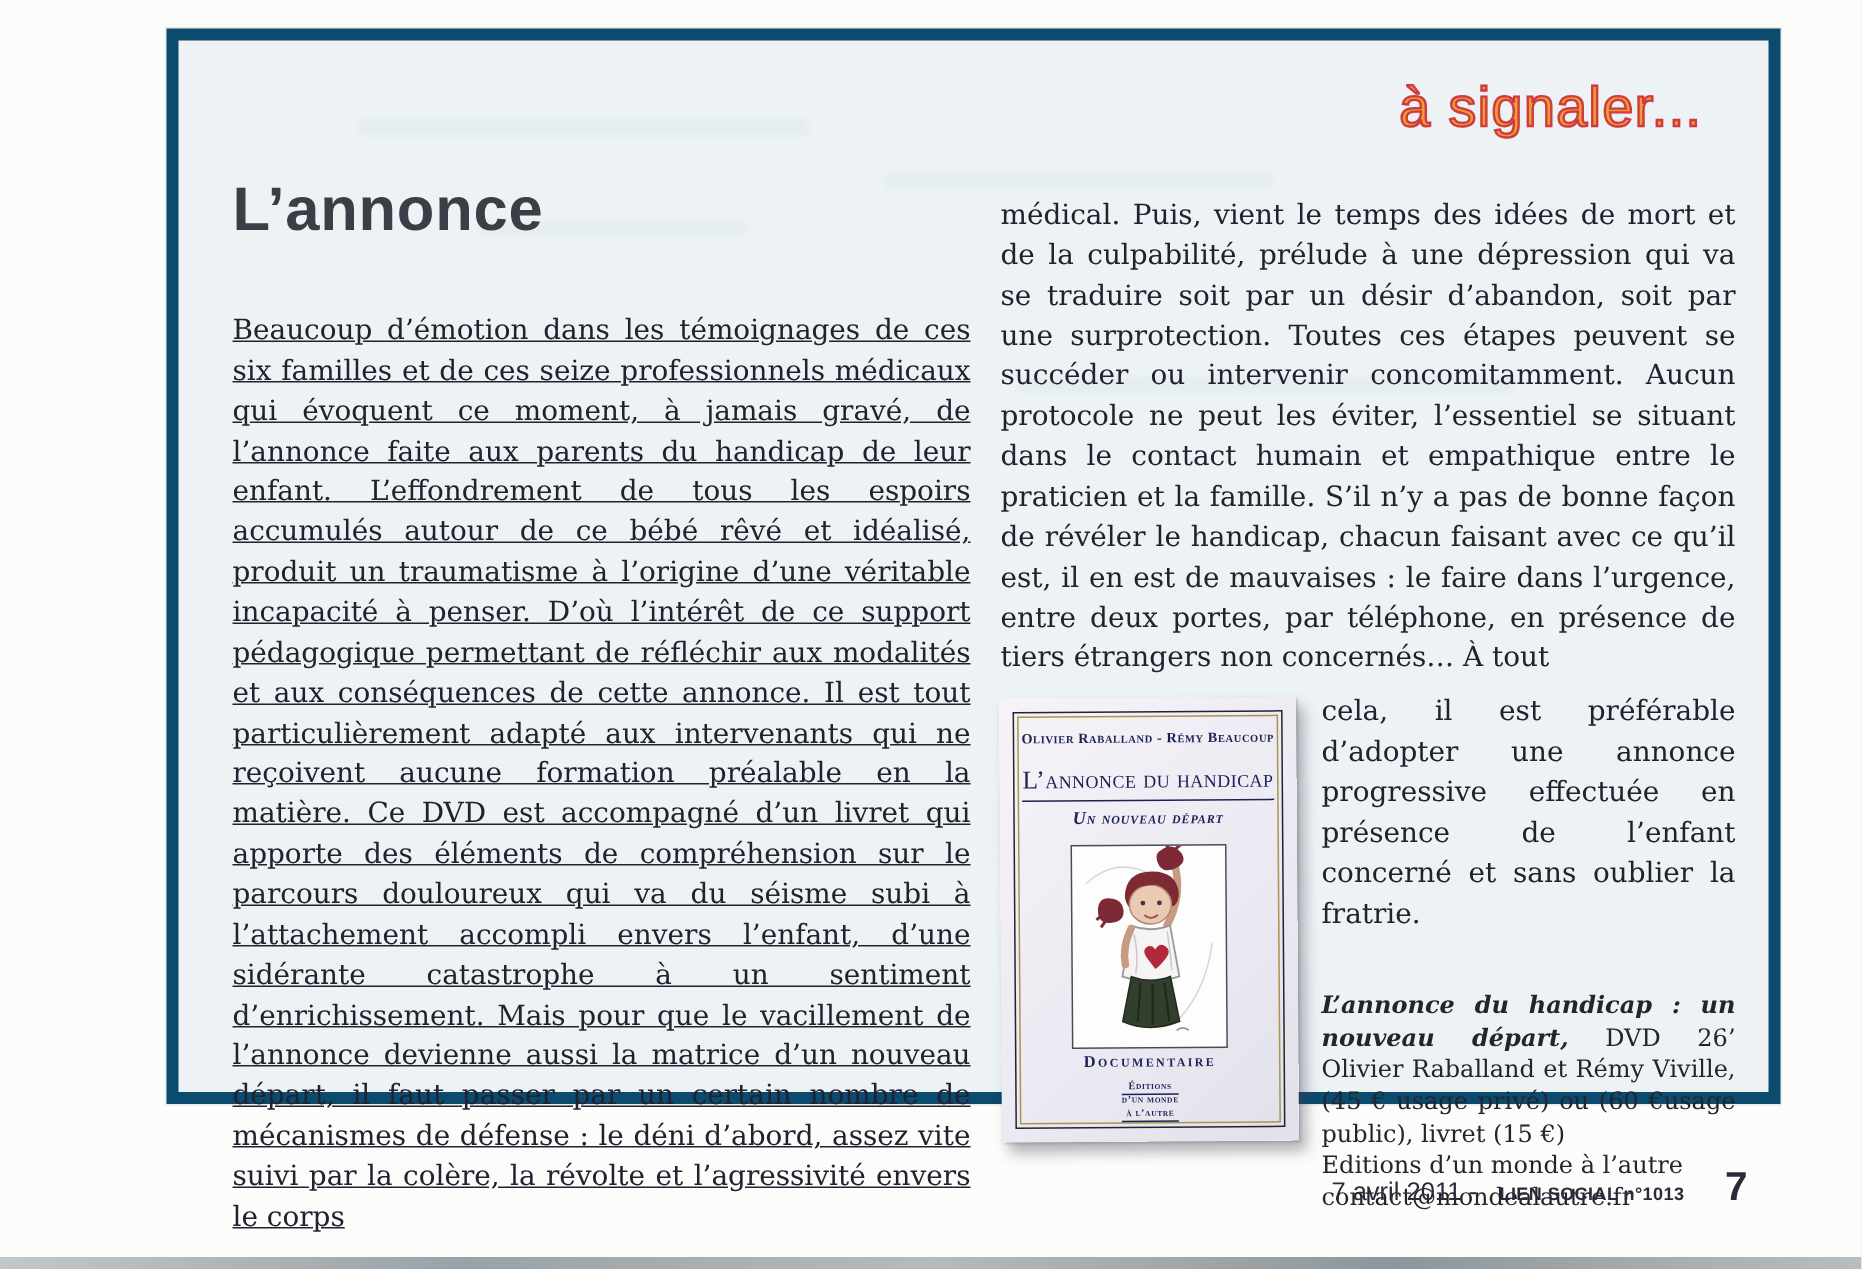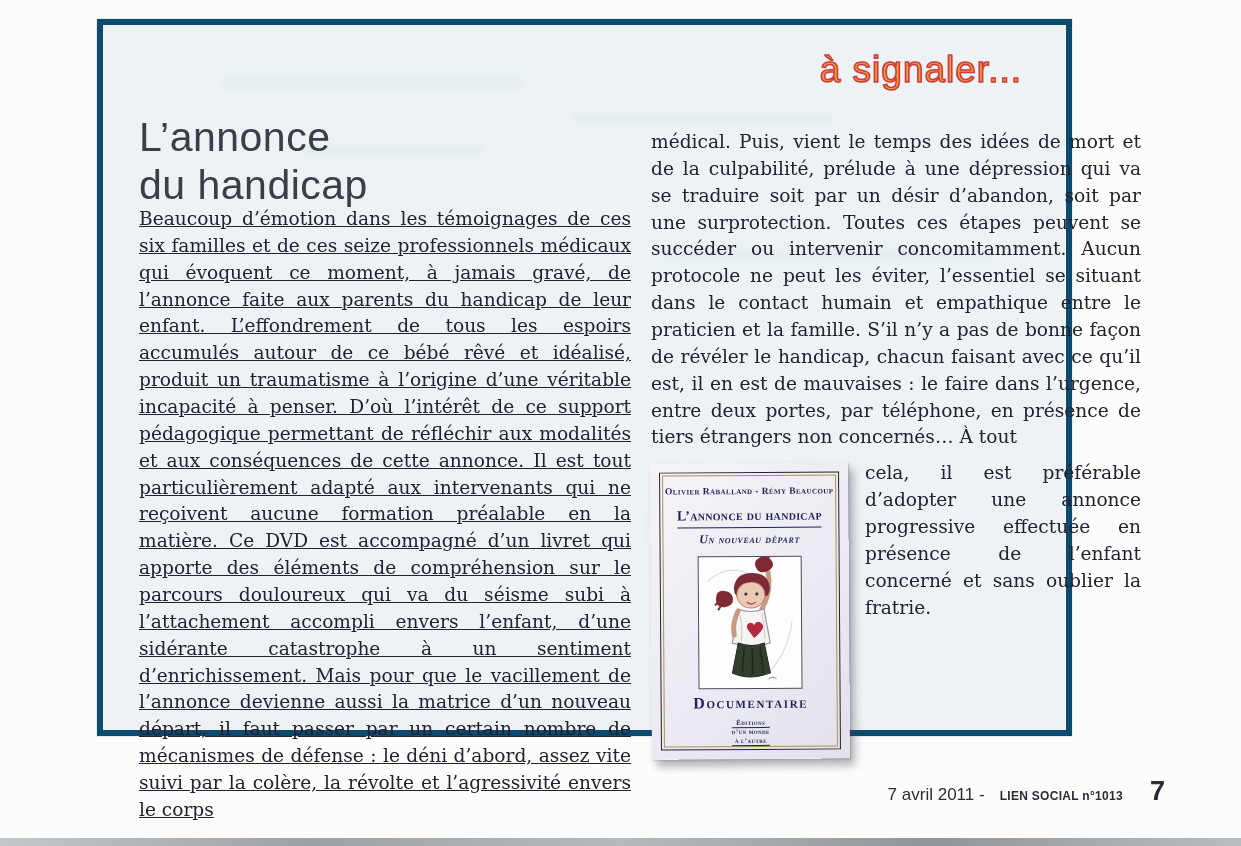--- a/index.html
+++ b/index.html
@@ -2,43 +2,43 @@
 <html><head>
 <meta charset="utf-8">
 <style>
   html,body{margin:0;padding:0;}
   body{
     width:1241px;height:846px;position:relative;overflow:hidden;
     background:#fcfcfa;
     font-family:"Liberation Sans", sans-serif;
   }
   .content-box{
-    position:absolute;left:97px;top:19px;width:975px;height:717px;
+    position:absolute;left:111px;top:19px;width:1076px;height:717px;
     box-sizing:border-box;
     background:#edf3f5;
-    border:6px solid #0c4a6e;
+    border:8px solid #0c4a6e;
     box-shadow:0 0 0 1px rgba(120,130,140,.15);
   }
   
   .ghost{position:absolute;background:#7d93a0;opacity:.06;filter:blur(2px);border-radius:3px;pointer-events:none;}
   .g1{left:120px;top:52px;width:300px;height:12px;}
   .g2{left:470px;top:88px;width:260px;height:11px;}
   .g3{left:560px;top:224px;width:330px;height:11px;}
   .g4{left:200px;top:120px;width:180px;height:10px;}
 
   .section-label{
     position:absolute;top:24px;right:44px;
     font-size:37px;letter-spacing:1px;
     color:#efa02c;
     -webkit-text-stroke:1.6px #cf3a44;
     text-shadow:0 0 1px #cf3a44;
   }
   .article-title{
     position:absolute;left:36px;top:62px;
-    font-size:41px;line-height:1.16;font-weight:400;
+    font-size:41px;line-height:1.16;font-weight:700;
     color:#3d3d48;letter-spacing:.5px;
   }
   .serif{
     font-family:"DejaVu Serif", serif;
     font-size:18.6px;line-height:1.445;
     color:#20222f;text-align:justify;
   }
   .col-left{position:absolute;left:36px;top:181px;width:492px;text-decoration:underline;}
   .col-left p,.col-right p{margin:0;}
   .col-right{position:absolute;left:548px;top:104px;width:490px;}
@@ -61,35 +61,35 @@
     position:absolute;inset:2px;
     border:1px solid #a8954f;
     display:flex;flex-direction:column;align-items:center;
     font-family:"Liberation Serif", serif;color:#1d2256;
   }
   .cover-authors{
     margin-top:9px;font-size:9.5px;font-weight:700;
     font-variant:small-caps;letter-spacing:.4px;white-space:nowrap;
   }
   .cover-title{
-    margin-top:7px;font-size:14px;font-weight:700;
+    margin-top:7px;font-size:17px;font-weight:400;
     font-variant:small-caps;letter-spacing:.3px;white-space:nowrap;
     border-bottom:1px solid #1d2256;padding-bottom:1px;
   }
   .cover-subtitle{
     margin-top:3px;font-size:12px;font-weight:700;font-style:italic;
     font-variant:small-caps;letter-spacing:.6px;white-space:nowrap;
   }
   .cover-art{
     width:102px;height:146px;margin-top:8px;
     border:1px solid #4a4a58;background:#fdfdfd;
     display:flex;align-items:center;justify-content:center;overflow:hidden;
   }
   .cover-genre{
-    margin-top:2px;font-size:16px;font-weight:700;
+    margin-top:2px;font-size:11px;font-weight:700;
     font-variant:small-caps;letter-spacing:1.6px;
   }
   .cover-publisher{
     margin-top:4px;font-size:6.8px;font-weight:700;line-height:1.25;
     font-variant:small-caps;text-align:center;letter-spacing:.4px;
   }
   .cover-publisher .pub1{border-bottom:.5px solid #1d2256;}
   .cover-publisher .pub3{border-bottom:1px solid #1d2256;}
 
   .right-of-cover{flex:1;min-width:0;padding-left:2px;}
@@ -117,21 +117,20 @@
 
 <div class="content-box">
   <div class="ghost g1"></div>
   <div class="ghost g2"></div>
   <div class="ghost g3"></div>
   <div class="ghost g4"></div>
 
   <div class="section-label">à signaler...</div>
 
   <h1 class="article-title"><span>L’annonce</span><br>
-    <span>du handicap</span>
   </h1>
 
   <div class="col-left serif">
     <p>Beaucoup d’émotion dans les témoignages de ces six familles et de ces seize professionnels médicaux qui évoquent ce moment, à jamais gravé, de l’annonce faite aux parents du handicap de leur enfant. L’effondrement de tous les espoirs accumulés autour de ce bébé rêvé et idéalisé, produit un traumatisme à l’origine d’une véritable incapacité à penser. D’où l’intérêt de ce support pédagogique permettant de réfléchir aux modalités et aux conséquences de cette annonce. Il est tout particulièrement adapté aux intervenants qui ne reçoivent aucune formation préalable en la matière. Ce DVD est accompagné d’un livret qui apporte des éléments de compréhension sur le parcours douloureux qui va du séisme subi à l’attachement accompli envers l’enfant, d’une sidérante catastrophe à un sentiment d’enrichissement. Mais pour que le vacillement de l’annonce devienne aussi la matrice d’un nouveau départ, il faut passer par un certain nombre de mécanismes de défense : le déni d’abord, assez vite suivi par la colère, la révolte et l’agressivité envers le corps</p>
   </div>
 
   <div class="col-right serif">
     <p>médical. Puis, vient le temps des idées de mort et de la culpabilité, prélude à une dépression qui va se traduire soit par un désir d’abandon, soit par une surprotection. Toutes ces étapes peuvent se succéder ou intervenir concomitamment. Aucun protocole ne peut les éviter, l’essentiel se situant dans le contact humain et empathique entre le praticien et la famille. S’il n’y a pas de bonne façon de révéler le handicap, chacun faisant avec ce qu’il est, il en est de mauvaises : le faire dans l’urgence, entre deux portes, par téléphone, en présence de tiers étrangers non concernés… À tout</p>
 
     <div class="right-flow">
@@ -183,20 +182,25 @@
                 <div class="pub3">à l’autre</div>
               </div>
             </div>
           </div>
         </div>
       </div>
 
       <div class="right-of-cover">
         <p>cela, il est préférable d’adopter une annonce progressive effectuée en présence de l’enfant concerné et sans oublier la fratrie.</p>
 
+        <div class="caption">
+          <p><span class="cap-bold">L’annonce du handicap : un nouveau départ,</span><span> DVD 26’ Olivier Raballand et Rémy Viville, (45 € usage privé) ou (60 €usage public), livret (15 €)</span></p>
+          <p>Editions d’un monde à l’autre</p>
+          <p>contact@mondealautre.fr</p>
+        </div>
       </div>
     </div>
   </div>
 </div>
 
 <div class="footer">
   <span class="footer-date">7 avril 2011 - </span>
   <span class="footer-mag">LIEN SOCIAL n°1013</span>
   <span class="footer-page">7</span>
 </div>

